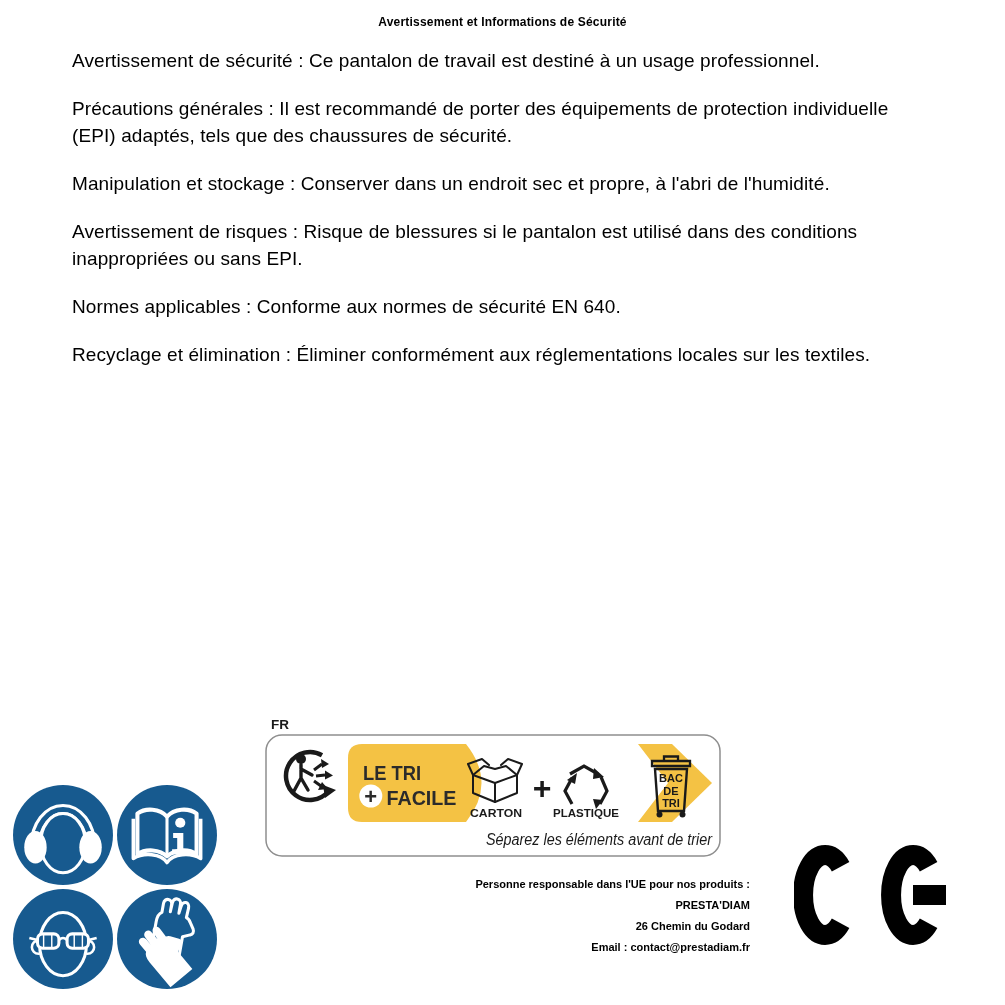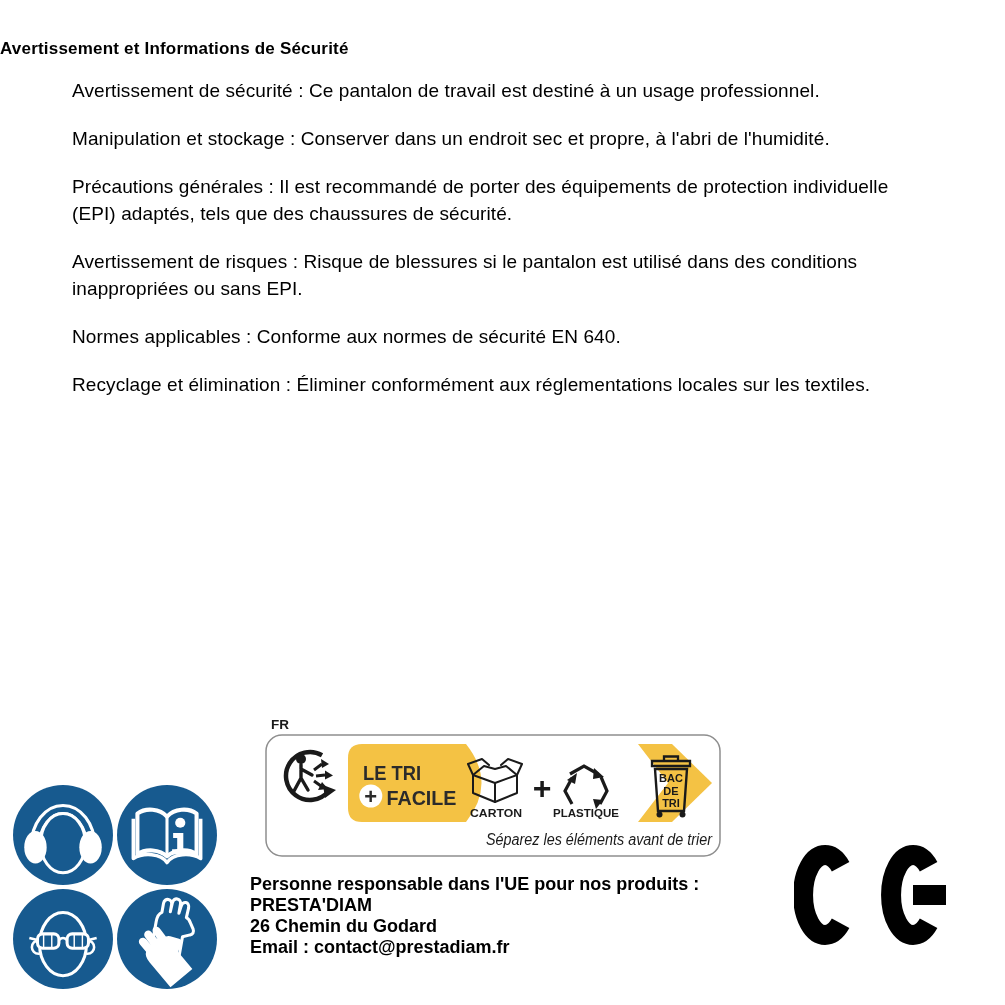--- a/index.html
+++ b/index.html
@@ -1,52 +1,52 @@
 <!DOCTYPE html>
 <html><head>
 <meta charset="utf-8">
 <style>
   html,body { margin:0; padding:0; background:#ffffff; }
   .page {
     position:relative; width:1005px; height:1005px; background:#ffffff;
     font-family:"Liberation Sans", sans-serif; color:#000; overflow:hidden;
   }
   .title {
-    padding-top:39px; 
-    font-size:17px; font-weight:bold; letter-spacing:0.2px;
+    padding-top:15px; text-align:center;
+    font-size:12px; font-weight:bold; letter-spacing:0.2px;
   }
   .content { margin:18px 72px 0 72px; }
   .content p { margin:0 0 21px 0; font-size:19px; line-height:27px; letter-spacing:0.1px; }
 
   .icons-grid {
     position:absolute; left:12px; top:784px;
     display:grid; grid-template-columns:102px 102px; grid-gap:2px;
   }
   .icons-grid svg { display:block; }
 
   .triman { position:absolute; left:260px; top:715px; }
   .triman text { font-family:"Liberation Sans", sans-serif; }
 
   .address {
     position:absolute; left:250px; top:874px; width:500px;
-    text-align:left; font-weight:bold; font-size:18px; line-height:21px;
+    text-align:right; font-weight:bold; font-size:11px; line-height:21px;
   }
   .ce { position:absolute; left:794px; top:845px; }
 </style>
 </head>
 <body>
 
 <div class="page">
 
   <div class="title">Avertissement et Informations de Sécurité</div>
 
   <div class="content">
     <p>Avertissement de sécurité : Ce pantalon de travail est destiné à un usage professionnel.</p>
+    <p>Précautions générales : Il est recommandé de porter des équipements de protection individuelle (EPI) adaptés, tels que des chaussures de sécurité.</p>
     <p>Manipulation et stockage : Conserver dans un endroit sec et propre, à l'abri de l'humidité.</p>
-    <p>Précautions générales : Il est recommandé de porter des équipements de protection individuelle (EPI) adaptés, tels que des chaussures de sécurité.</p>
     <p>Avertissement de risques : Risque de blessures si le pantalon est utilisé dans des conditions inappropriées ou sans EPI.</p>
     <p>Normes applicables : Conforme aux normes de sécurité EN 640.</p>
     <p>Recyclage et élimination : Éliminer conformément aux réglementations locales sur les textiles.</p>
   </div>
 
   <div class="icons-grid">
 
     <svg width="102" height="102" viewBox="0 0 100 100">
       <circle cx="50" cy="50" r="49" fill="#175A8F"></circle>
       <path d="M23,60 A27,35 0 0 1 77,60" stroke="#ffffff" stroke-width="11" fill="none"></path>

